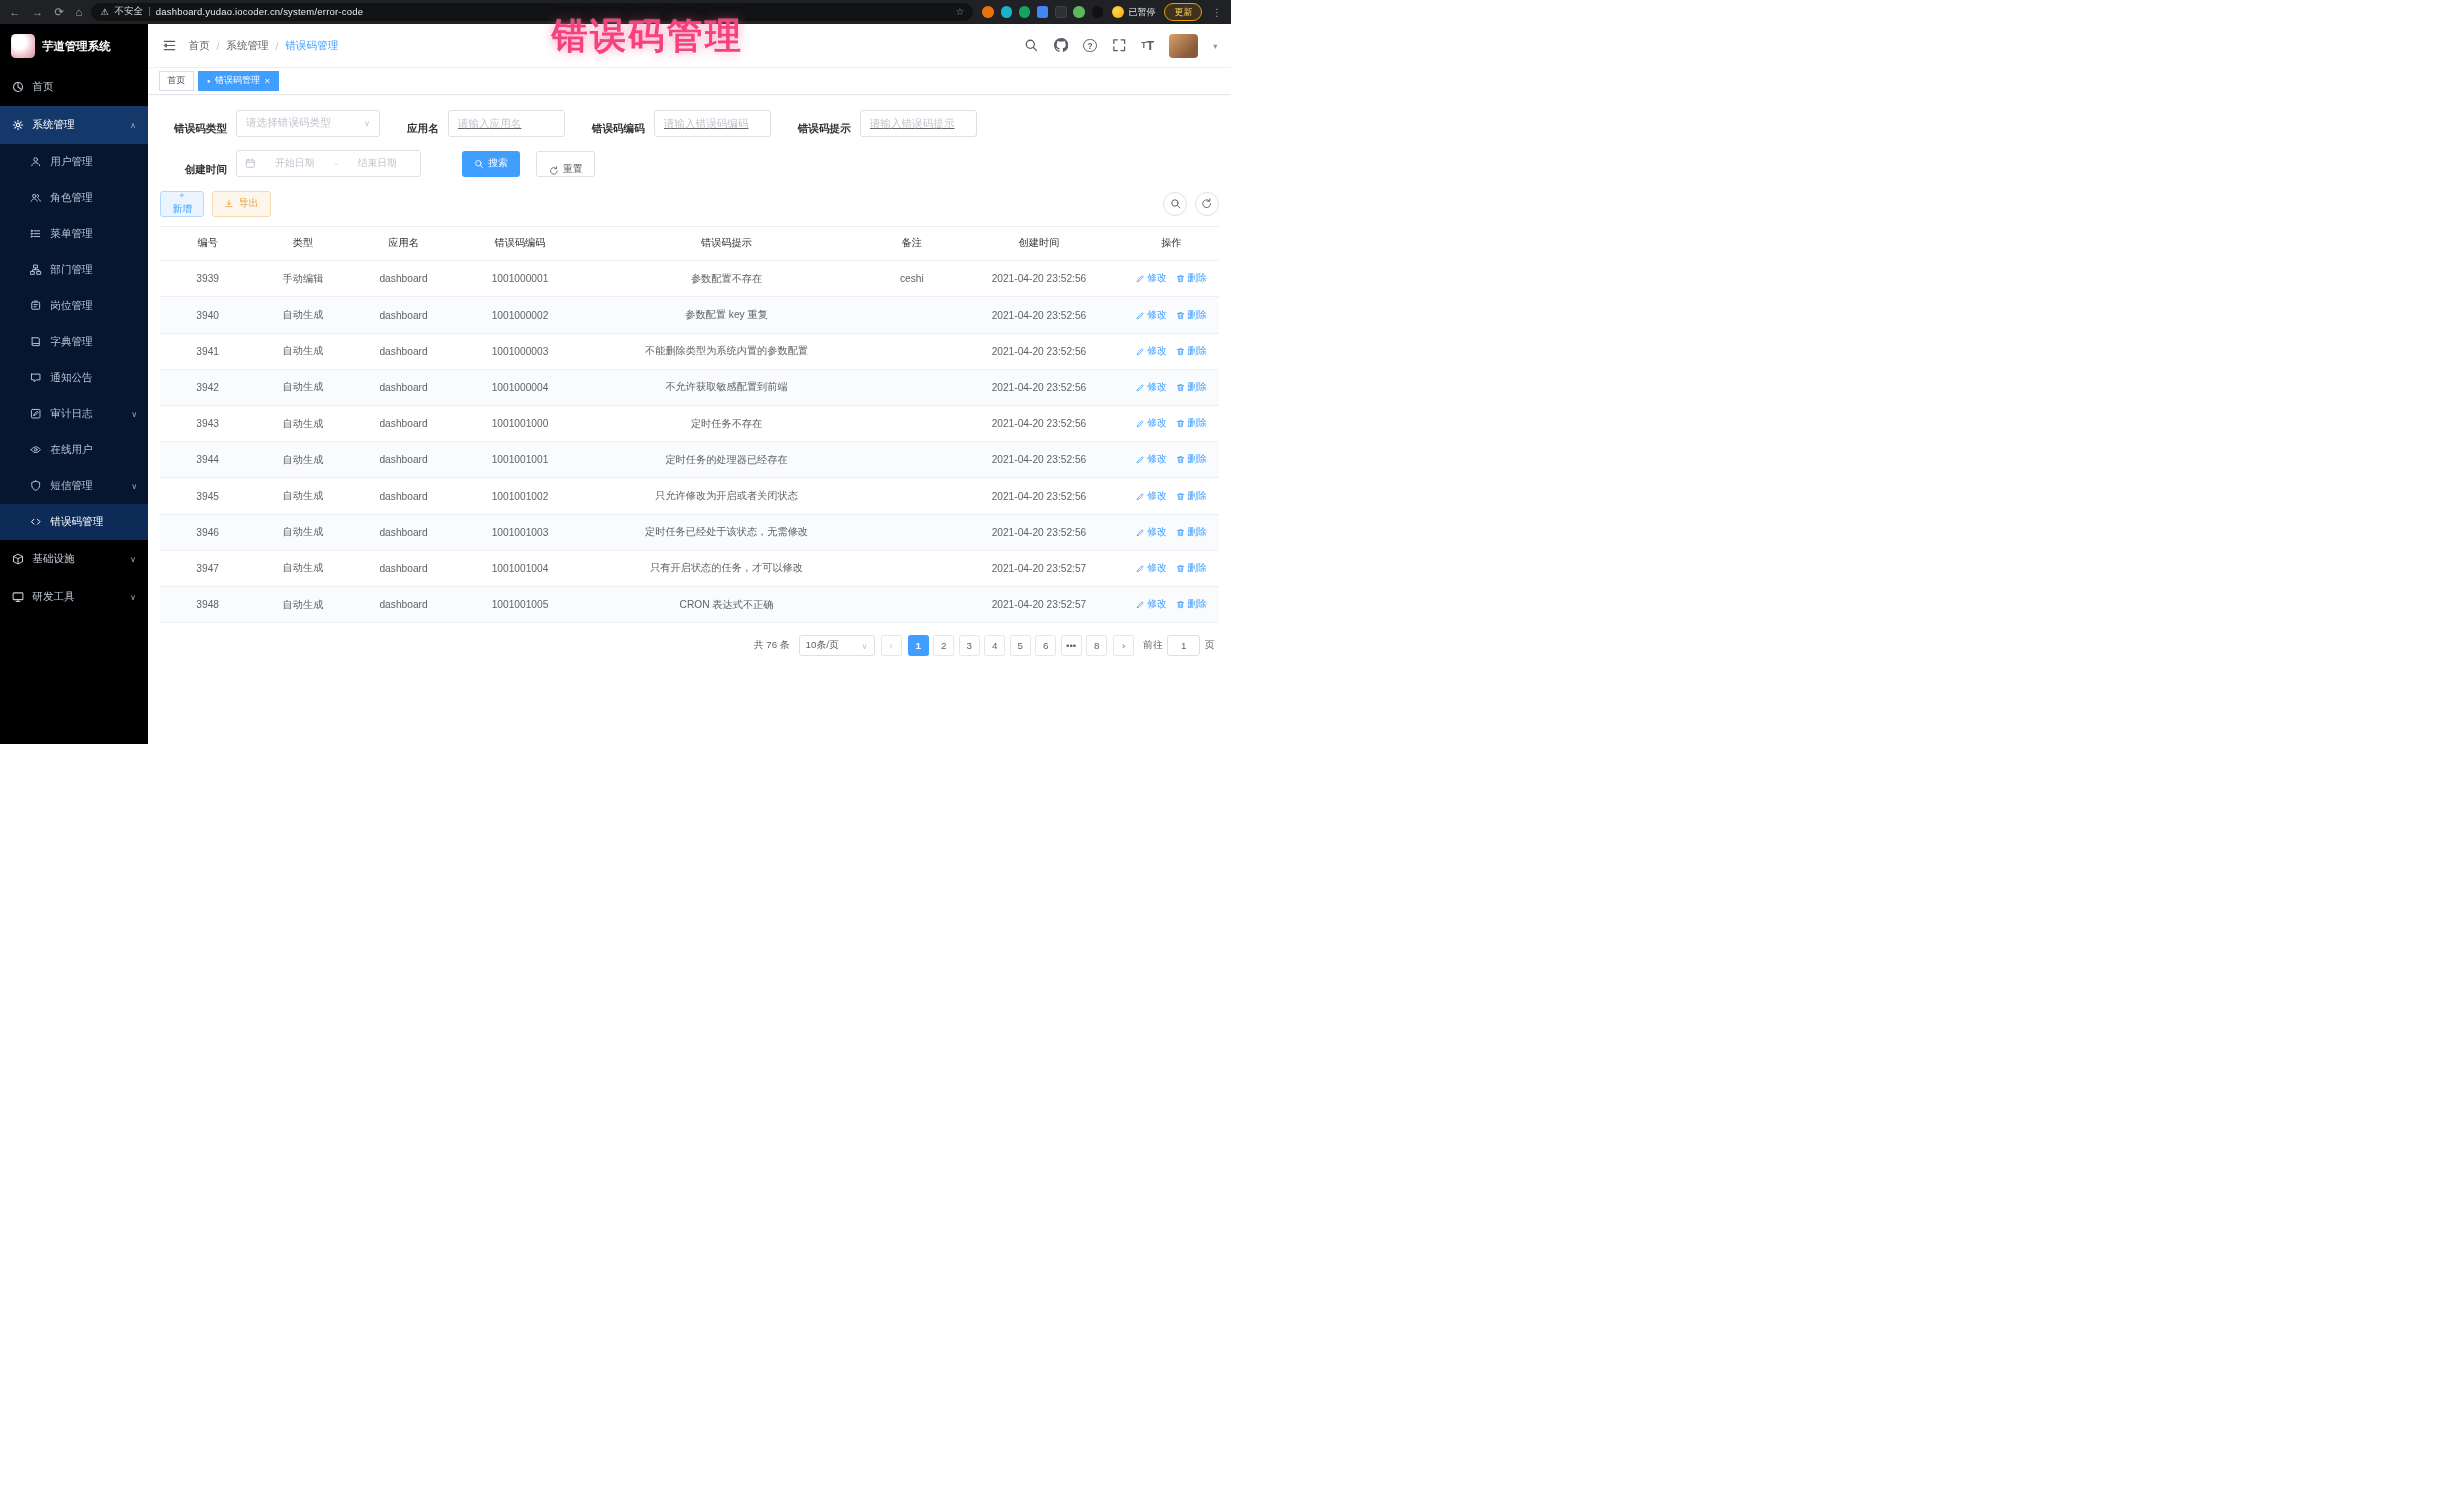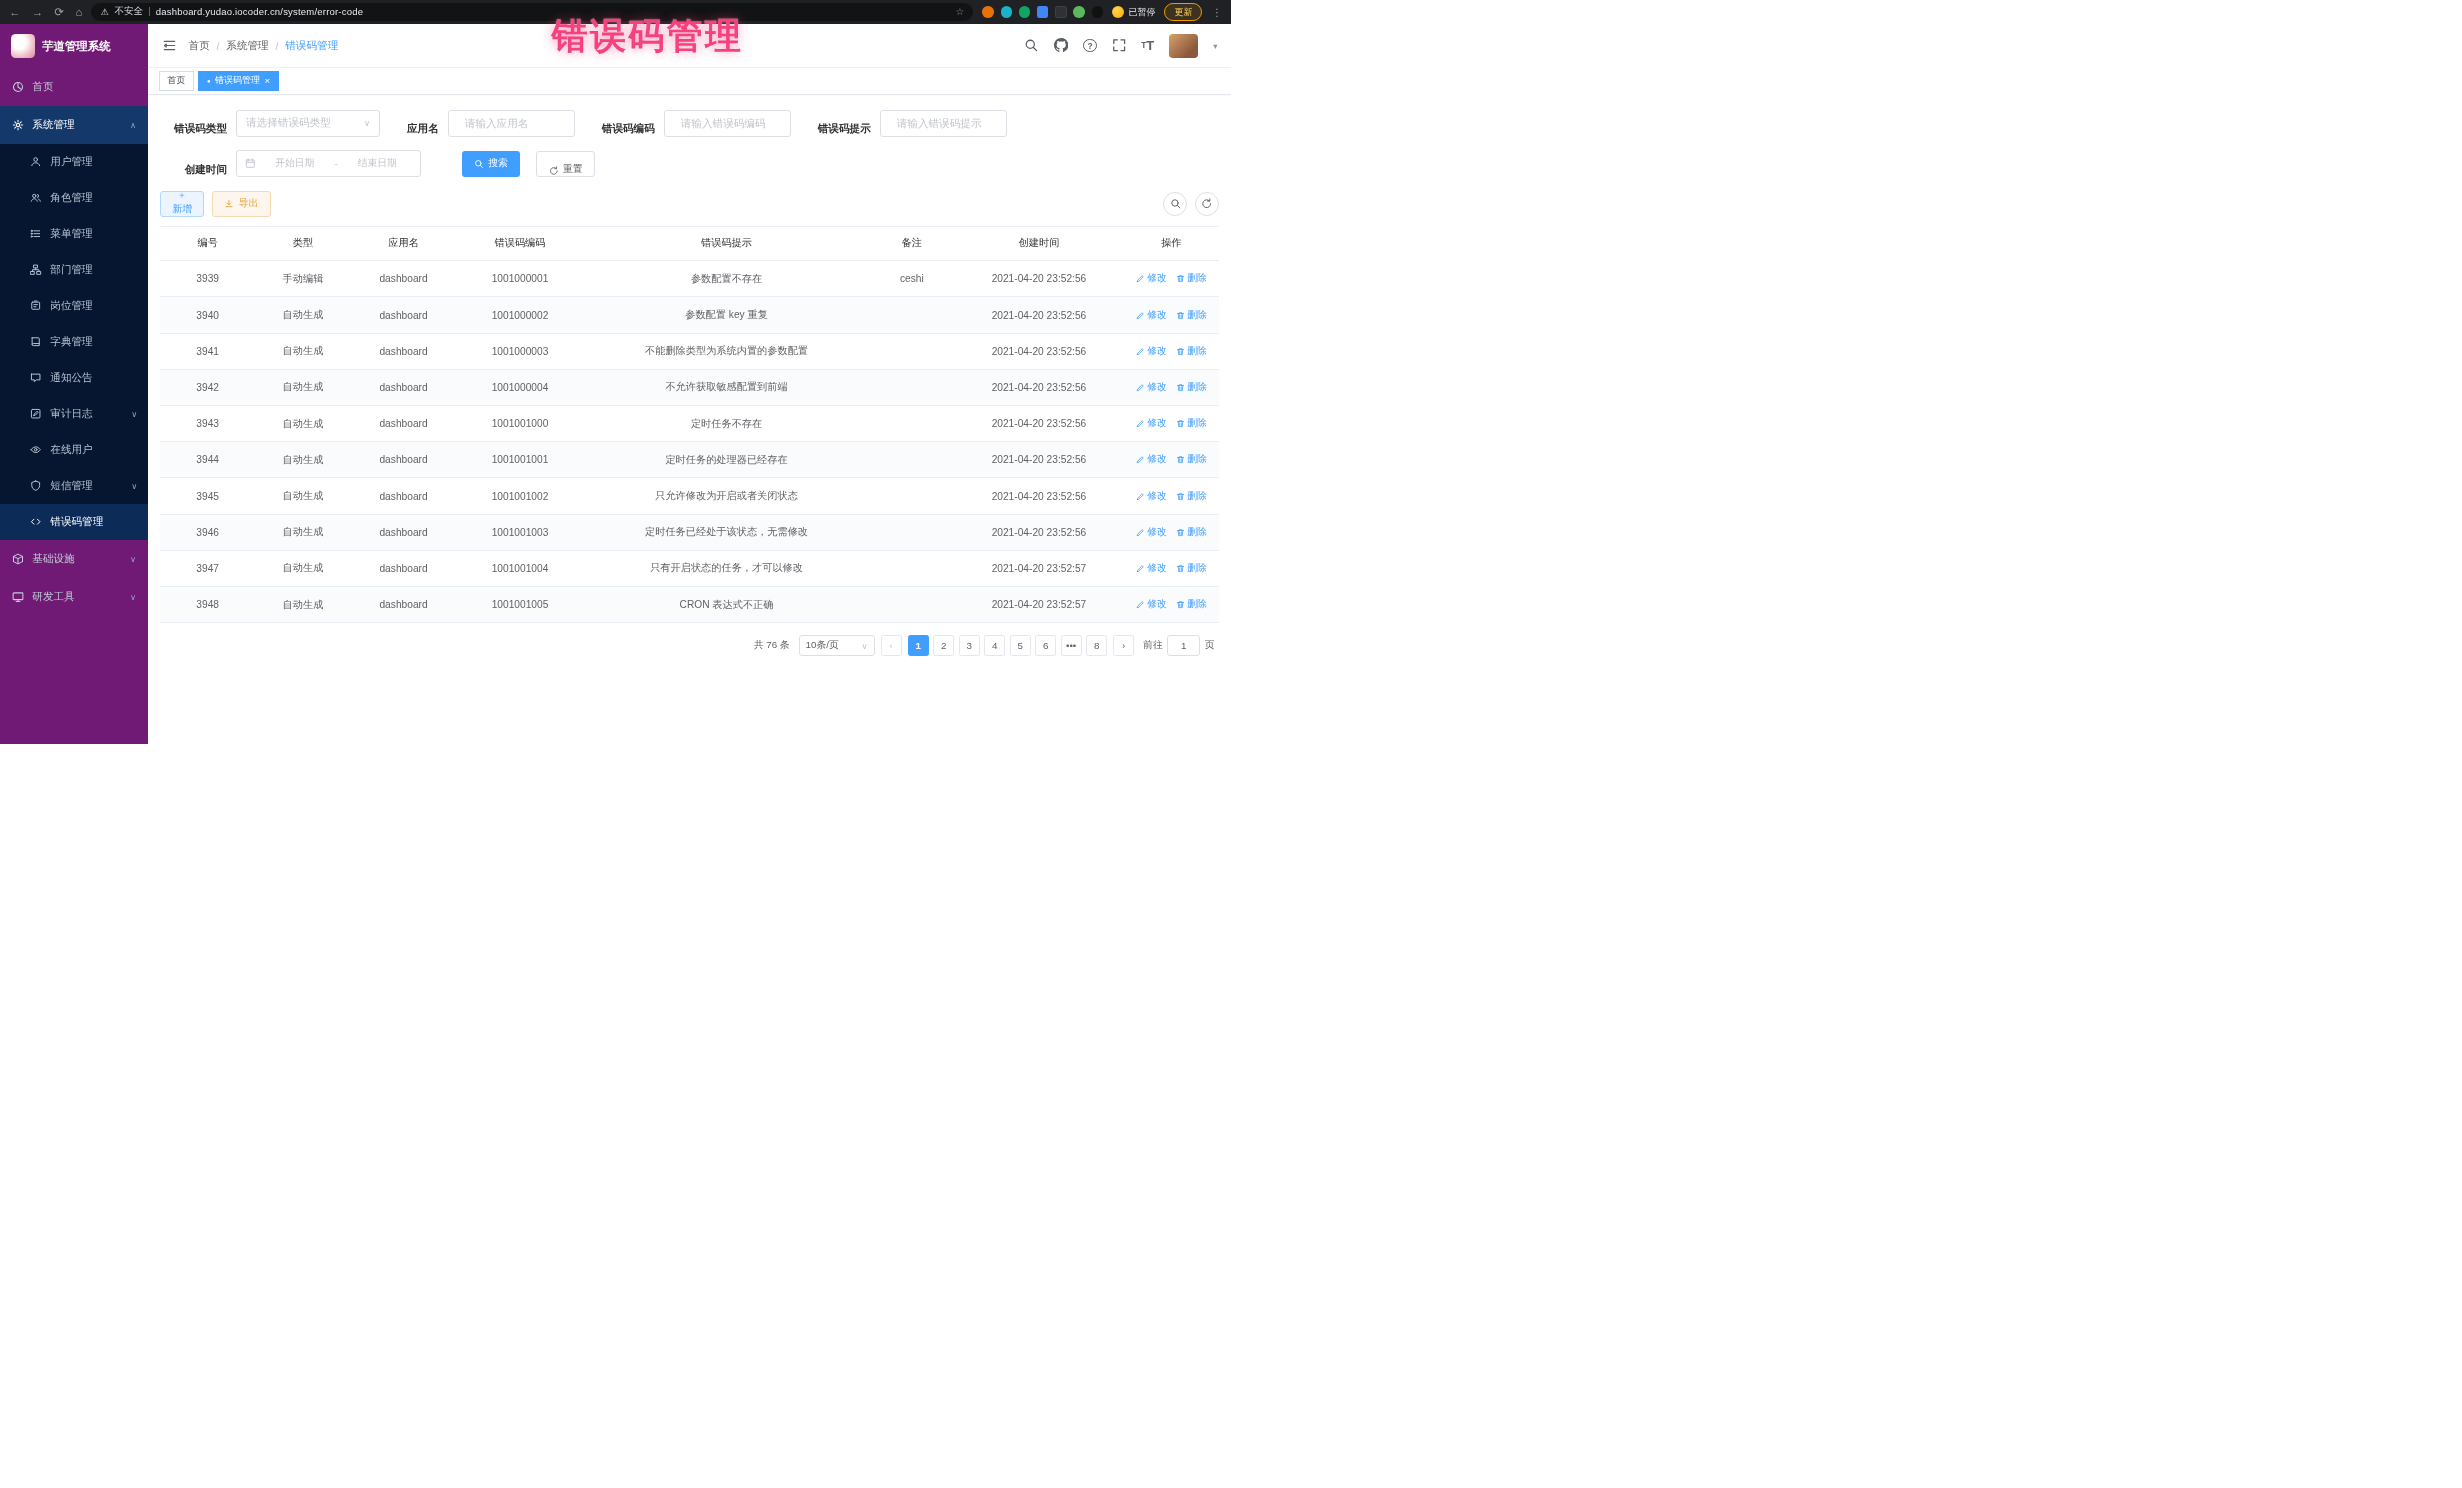--- a/index.html
+++ b/index.html
@@ -21,21 +21,21 @@
   .ext-area { display:flex; gap:6.8px; align-items:center; }
   .ext { width:11.4px; height:11.4px; border-radius:50%; cursor:pointer; }
   .ext.sq { border-radius:2.3px; }
   .paused-chip { display:flex; align-items:center; gap:4.5px; font-size:9px; color:#e8eaed; cursor:pointer; }
   .paused-avatar { width:12px; height:12px; border-radius:50%; background:radial-gradient(circle at 35% 35%, #ffd54f, #f9ab00); }
   .update-pill { border:0.8px solid #f29900; color:#fdd663; background:rgba(242,153,0,.14); border-radius:9px; padding:1.5px 9px; font-size:9px; cursor:pointer; white-space:nowrap; }
   .kebab { color:#9aa0a6; font-size:10.6px; cursor:pointer; }
 
   
   .app { display:flex; height:720px; }
-  .sidebar { width:148px; background:#701a75; flex-shrink:0; overflow:hidden;text-align:right; }
+  .sidebar { width:148px; background:#000000; flex-shrink:0; overflow:hidden;text-align:right; }
   .logo-row { height:44px; display:flex; align-items:center; gap:7.6px; padding:0 10.6px; }
   .logo-img { width:24px; height:24px; border-radius:4.5px; background:radial-gradient(circle at 35% 35%, #ffffff 0 30%, #f2c7cf 60%, #d78a9a); flex-shrink:0; }
   .logo-text { color:#fff; font-weight:700; font-size:11.4px; white-space:nowrap; }
   .menu-item { height:38px; display:flex; align-items:center; gap:8.3px; padding:0 12px; color:#c3cdd9; font-size:10.6px; cursor:pointer; }
   .menu-item.parent-active { background:#15386b; color:#fff; }
   .micon { width:12px; height:12px; display:flex; align-items:center; justify-content:center; flex-shrink:0; }
   .micon svg { width:12px; height:12px; }
   .chev { margin-left:auto; font-size:8.3px; color:#93a3b8; }
   .submenu { background:#071630; }
   .sub-item { height:36px; display:flex; align-items:center; gap:8.3px; padding:0 10.6px 0 30px; color:#b6c2d2; font-size:10.6px; cursor:pointer; white-space:nowrap; }
@@ -68,21 +68,21 @@
   .tag-dot { font-size:6px; line-height:1; }
   .tag-close { font-size:9.8px; cursor:pointer; }
 
   
   .content { flex:1; padding:15px 12px 0; overflow:hidden; }
   .filter-row { display:flex; align-items:center; margin-bottom:13.6px; }
   .f-group { display:flex; align-items:center; margin-right:27px; }
   .f-label { font-weight:700; color:#303133; font-size:10.6px; margin-right:9px; white-space:nowrap;margin-top:12px; }
   .f-label.w1 { width:67px; text-align:right; }
   .input, .selectbox, .date-range { height:27px; border:0.8px solid #dcdfe6; border-radius:3px; background:#fff; font-size:10.6px; color:#606266; }
-  .input { width:127px; padding:0 16px; outline:none; }
+  .input { width:117px; padding:0 9px; outline:none;text-decoration:underline; }
   .input::placeholder { color:#c0c4cc; }
   .selectbox { width:144px; display:flex; align-items:center; justify-content:space-between; padding:0 9px; color:#c0c4cc; cursor:pointer; }
   .sel-caret { color:#c0c4cc; font-size:8.3px; }
   .date-range { width:185px; display:flex; align-items:center; padding:0 7.6px; gap:4.5px; color:#c0c4cc; font-size:9.8px; cursor:pointer; }
   .date-range svg { width:10.6px; height:10.6px; flex-shrink:0; }
   .date-ph { flex:1; text-align:center; white-space:nowrap; }
 
   .btn { height:26px; border-radius:3px; font-size:9.8px; display:inline-flex; align-items:center; gap:4.5px; padding:0 11.4px; cursor:pointer; border:0.8px solid transparent; background:#fff; font-family:inherit; }
   .btn svg { width:9.8px; height:9.8px; }
   .btn-primary { background:#409eff; color:#fff; margin-left:13.6px; }

